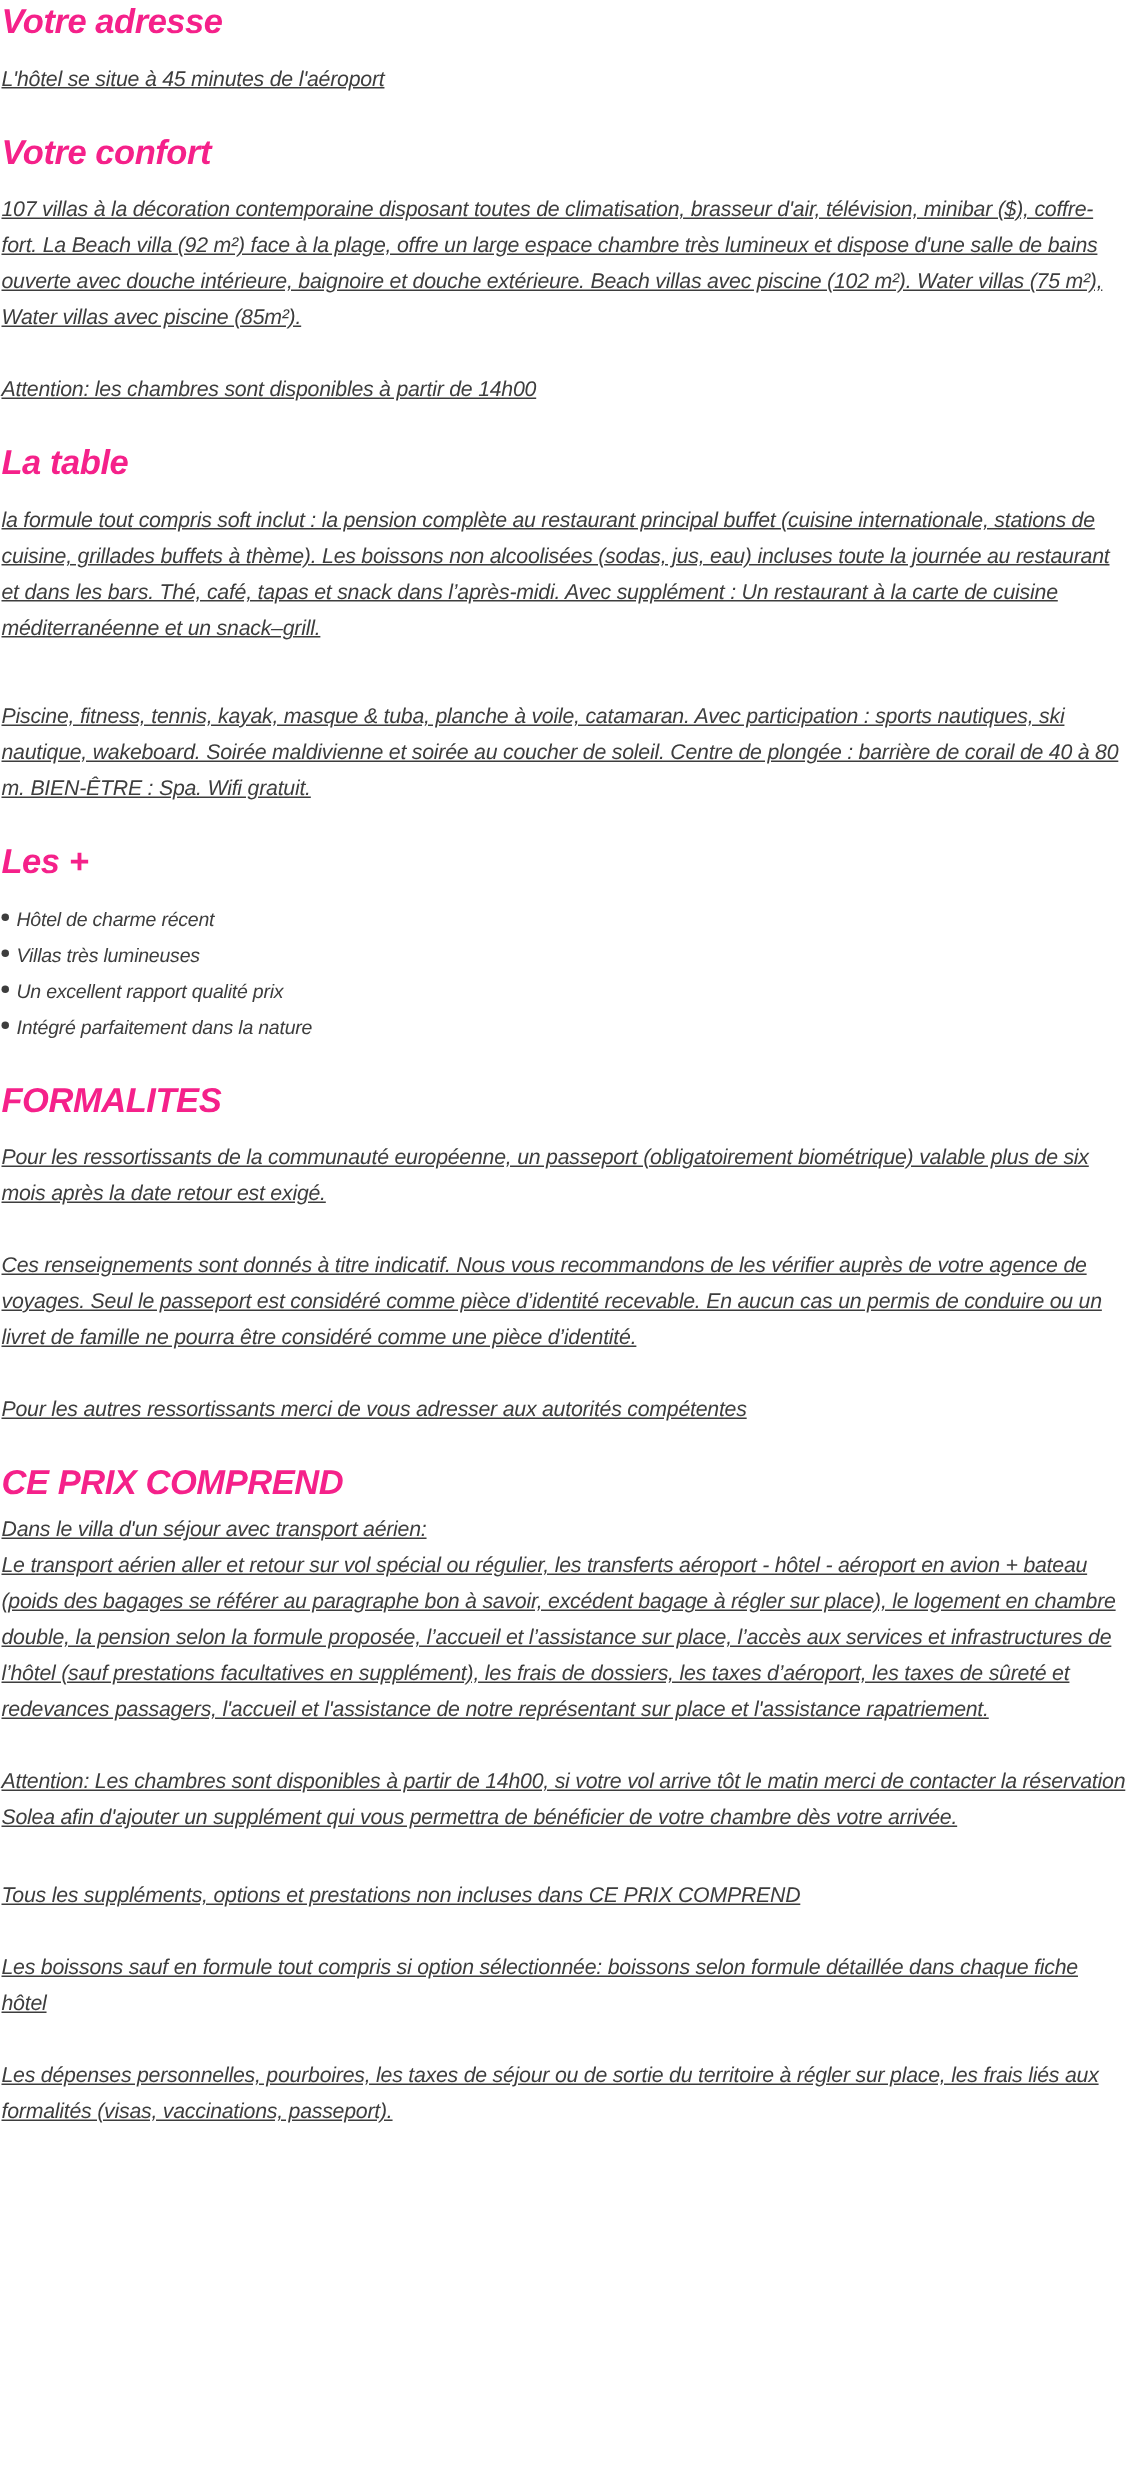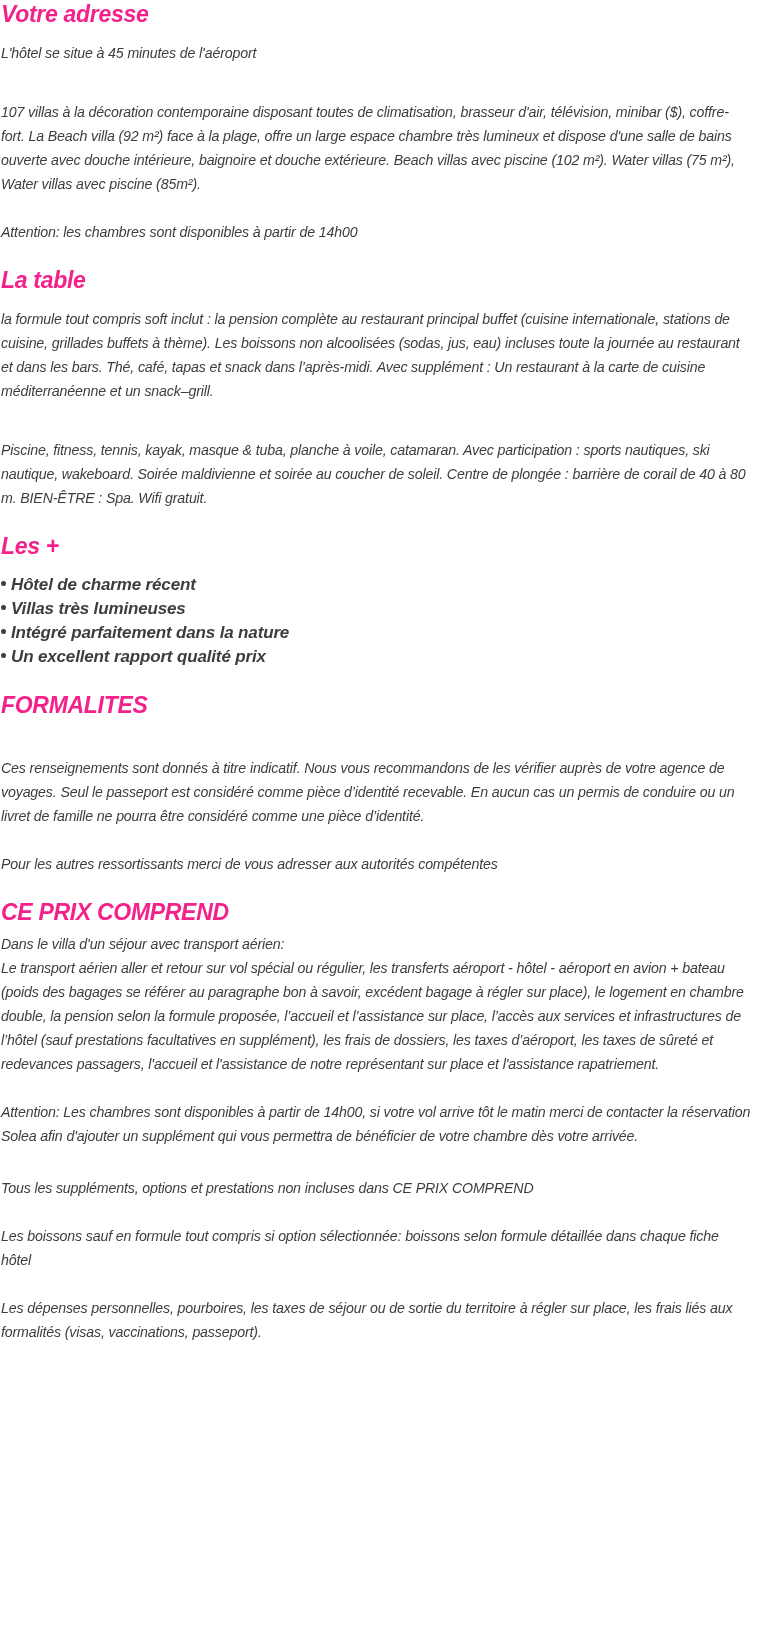--- a/index.html
+++ b/index.html
@@ -25,35 +25,35 @@
       font-weight: bold;
       margin: 0;
       line-height: 28px;
       letter-spacing: -0.3px;
     }
     .para {
       font-size: 14.2px;
       line-height: 24px;
       margin: 0;
       letter-spacing: -0.15px;
+      text-decoration: underline;
     }
     .gap-after-title { height: 13px; }
     .gap-after-title-small { height: 6px; }
     .blank { height: 24px; }
     .section-gap { height: 22px; }
     .bullet-list {
       margin: 0;
       padding: 0;
       list-style: none;
     }
     .bullet-list li {
-      font-size: 17px;
+      font-size: 13px;
       line-height: 24px;
       letter-spacing: -0.15px;
-      font-weight: bold;
     }
     .bullet {
       display: inline-block;
       width: 5px;
       height: 5px;
       border-radius: 50%;
       background: #3d3d3d;
       margin-right: 5px;
       vertical-align: middle;
       position: relative;
@@ -67,20 +67,21 @@
 
   <section>
     <h2 class="section-title">Votre adresse</h2>
     <div class="gap-after-title"></div>
     <p class="para">L'hôtel se situe à 45 minutes de l'aéroport</p>
   </section>
 
   <div class="section-gap"></div>
 
   <section>
+    <h2 class="section-title">Votre confort</h2>
     <div class="gap-after-title"></div>
     <p class="para">107 villas à la décoration contemporaine disposant toutes de climatisation, brasseur d'air, télévision, minibar ($), coffre-fort. La Beach villa (92 m²) face à la plage, offre un large espace chambre très lumineux et dispose d'une salle de bains ouverte avec douche intérieure, baignoire et douche extérieure. Beach villas avec piscine (102 m²). Water villas (75 m²), Water villas avec piscine (85m²).</p>
     <div class="blank"></div>
     <p class="para">Attention: les chambres sont disponibles à partir de 14h00</p>
   </section>
 
   <div class="section-gap"></div>
 
   <section>
     <h2 class="section-title">La table</h2>
@@ -96,30 +97,31 @@
   </section>
 
   <div class="section-gap"></div>
 
   <section>
     <h2 class="section-title">Les +</h2>
     <div class="gap-after-title"></div>
     <ul class="bullet-list">
       <li><span class="bullet"></span><span>Hôtel de charme récent</span></li>
       <li><span class="bullet"></span><span>Villas très lumineuses</span></li>
+      <li><span class="bullet"></span><span>Un excellent rapport qualité prix</span></li>
       <li><span class="bullet"></span><span>Intégré parfaitement dans la nature</span></li>
-      <li><span class="bullet"></span><span>Un excellent rapport qualité prix</span></li>
     </ul>
   </section>
 
   <div class="section-gap"></div>
 
   <section>
     <h2 class="section-title">FORMALITES</h2>
     <div class="gap-after-title"></div>
+    <p class="para">Pour les ressortissants de la communauté européenne, un passeport (obligatoirement biométrique) valable plus de six mois après la date retour est exigé.</p>
     <div class="blank"></div>
     <p class="para">Ces renseignements sont donnés à titre indicatif. Nous vous recommandons de les vérifier auprès de votre agence de voyages. Seul le passeport est considéré comme pièce d’identité recevable. En aucun cas un permis de conduire ou un livret de famille ne pourra être considéré comme une pièce d’identité.</p>
     <div class="blank"></div>
     <p class="para">Pour les autres ressortissants merci de vous adresser aux autorités compétentes</p>
   </section>
 
   <div class="section-gap"></div>
 
   <section>
     <h2 class="section-title">CE PRIX COMPREND</h2>

